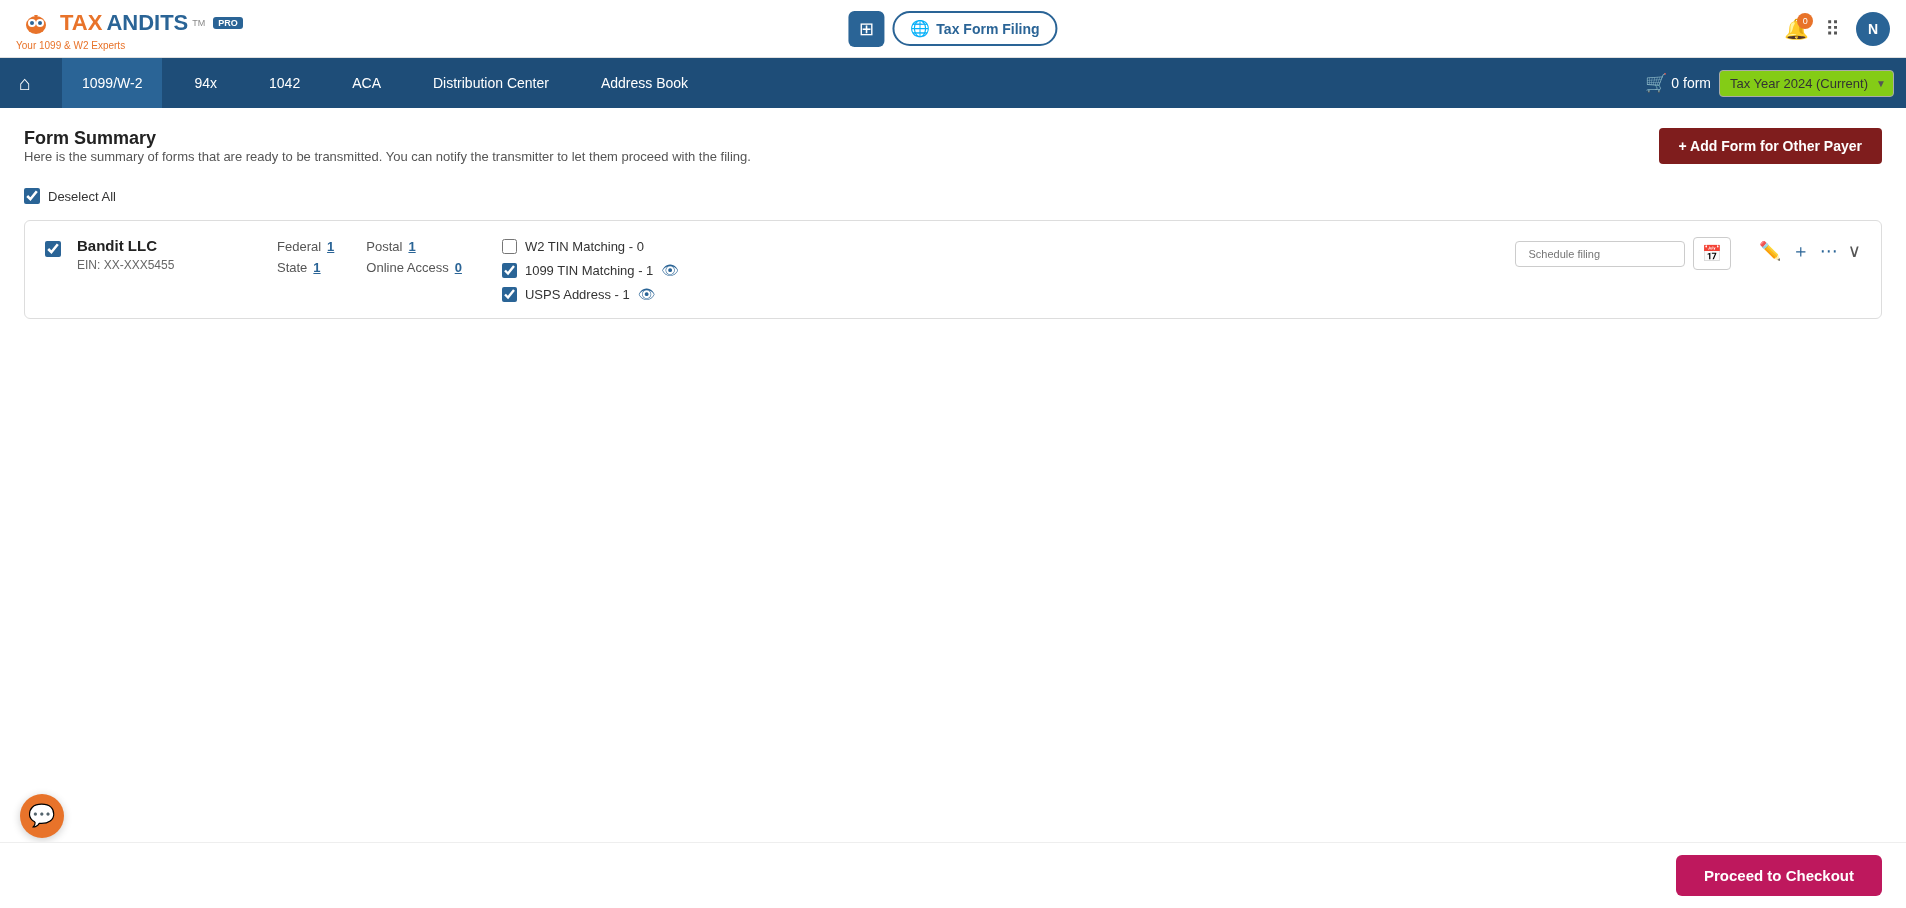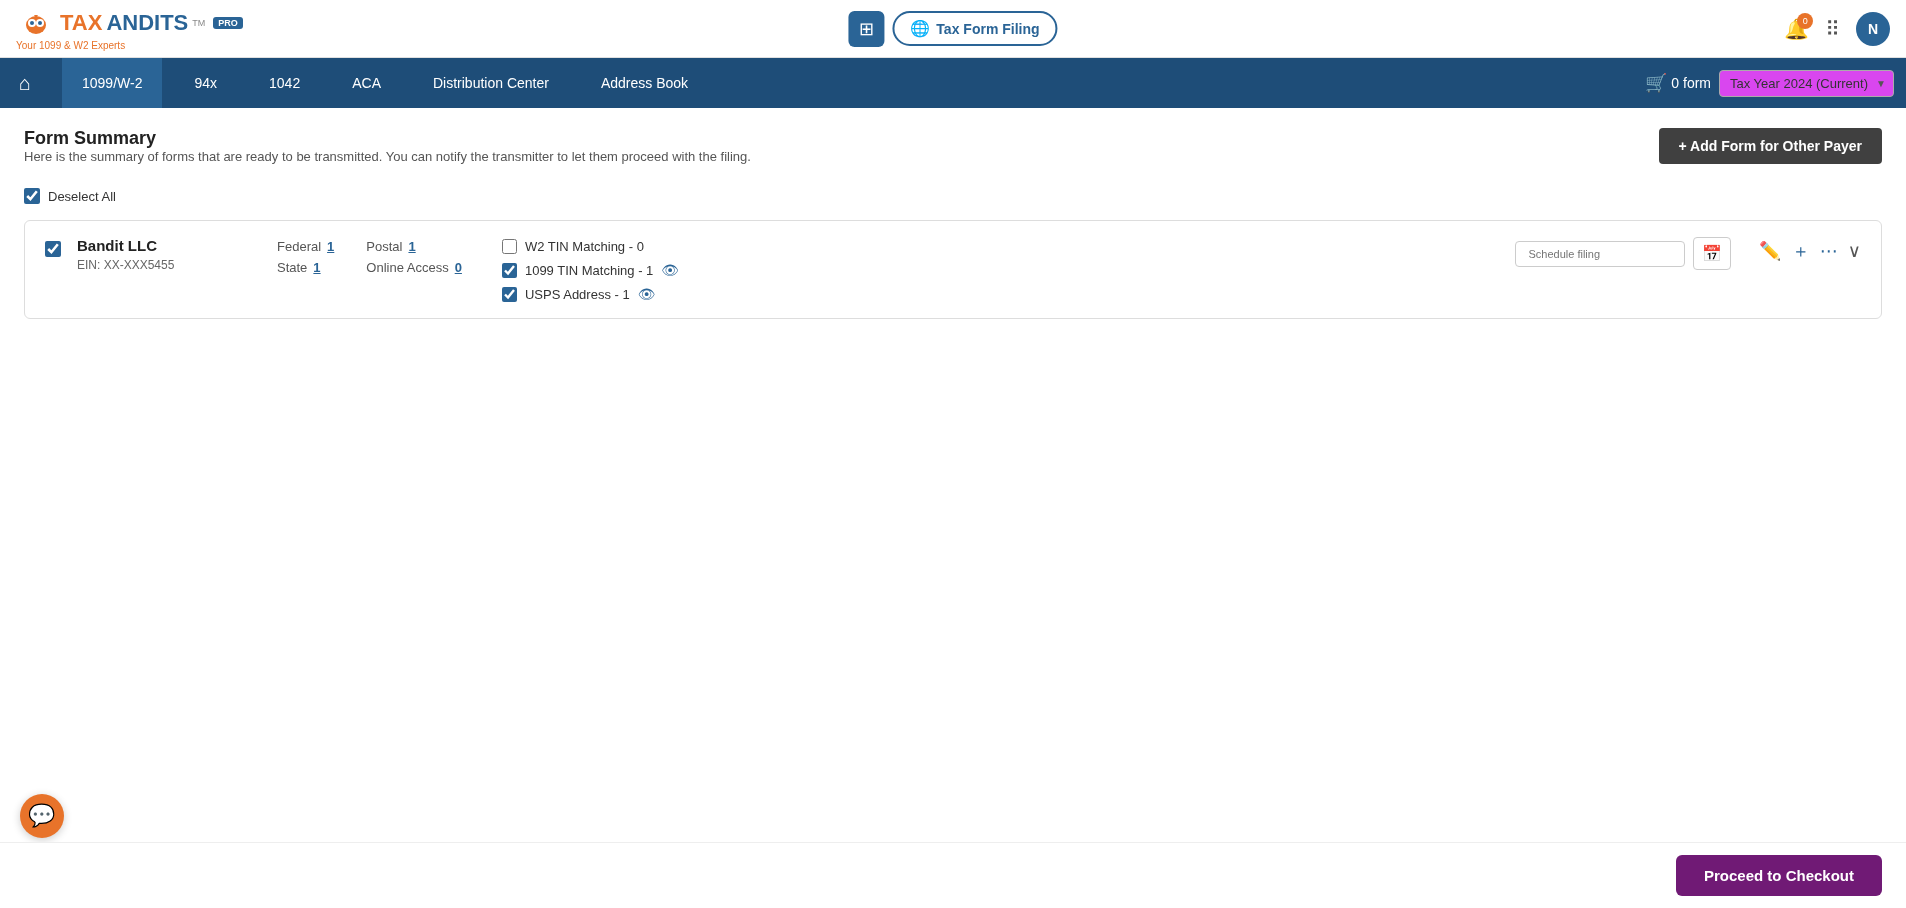--- a/index.html
+++ b/index.html
@@ -104,21 +104,21 @@
       margin-left: auto;
       display: flex; align-items: center; gap: 8px; padding-right: 12px;
     }
     .cart-btn {
       display: flex; align-items: center; gap: 4px;
       color: #fff; background: none; border: none; cursor: pointer; font-size: 14px;
     }
     .cart-icon { font-size: 18px; }
     .tax-year-select {
       border: 1px solid #aaa; border-radius: 4px; padding: 5px 24px 5px 10px;
-      background: #d946ef; color: #333; font-size: 13px; cursor: pointer;
+      background: #84cc16; color: #333; font-size: 13px; cursor: pointer;
       appearance: none; -webkit-appearance: none;
     }
     .tax-year-wrapper { position: relative; display: inline-block; }
     .tax-year-wrapper::after {
       content: '▼'; position: absolute; right: 8px; top: 50%; transform: translateY(-50%);
       font-size: 10px; pointer-events: none; color: #555;
     }
 
     
     .main-content {
@@ -126,21 +126,21 @@
       padding: 20px 24px;
     }
     .page-header {
       display: flex; align-items: flex-start; justify-content: space-between;
       margin-bottom: 8px;
     }
     .page-title { font-size: 18px; font-weight: 700; color: #222; }
     .page-desc { font-size: 13px; color: #555; margin-bottom: 16px; }
 
     .add-form-btn {
-      background: #404040; color: #fff; border: none; border-radius: 4px;
+      background: #7f1d1d; color: #fff; border: none; border-radius: 4px;
       padding: 10px 20px; cursor: pointer; font-size: 14px; font-weight: 600;
       white-space: nowrap;
     }
 
     
     .deselect-row {
       display: flex; align-items: center; gap: 8px; margin-bottom: 16px;
     }
     .checkbox {
       width: 16px; height: 16px; accent-color: #2a6496; cursor: pointer;
@@ -199,21 +199,21 @@
     }
 
     
     .bottom-bar {
       position: fixed; bottom: 0; right: 0; left: 0;
       background: #fff; border-top: 1px solid #eee;
       padding: 12px 24px;
       display: flex; justify-content: flex-end;
     }
     .checkout-btn {
-      background: #701a75; color: #fff; border: none; border-radius: 6px;
+      background: #be185d; color: #fff; border: none; border-radius: 6px;
       padding: 12px 28px; font-size: 15px; font-weight: 700; cursor: pointer;
     }
 
     
     .chat-bubble {
       position: fixed; bottom: 70px; left: 20px;
       width: 44px; height: 44px; border-radius: 50%;
       background: #e8732a; display: flex; align-items: center; justify-content: center;
       cursor: pointer; font-size: 22px; color: #fff; box-shadow: 0 2px 8px rgba(0,0,0,0.2);
     }

